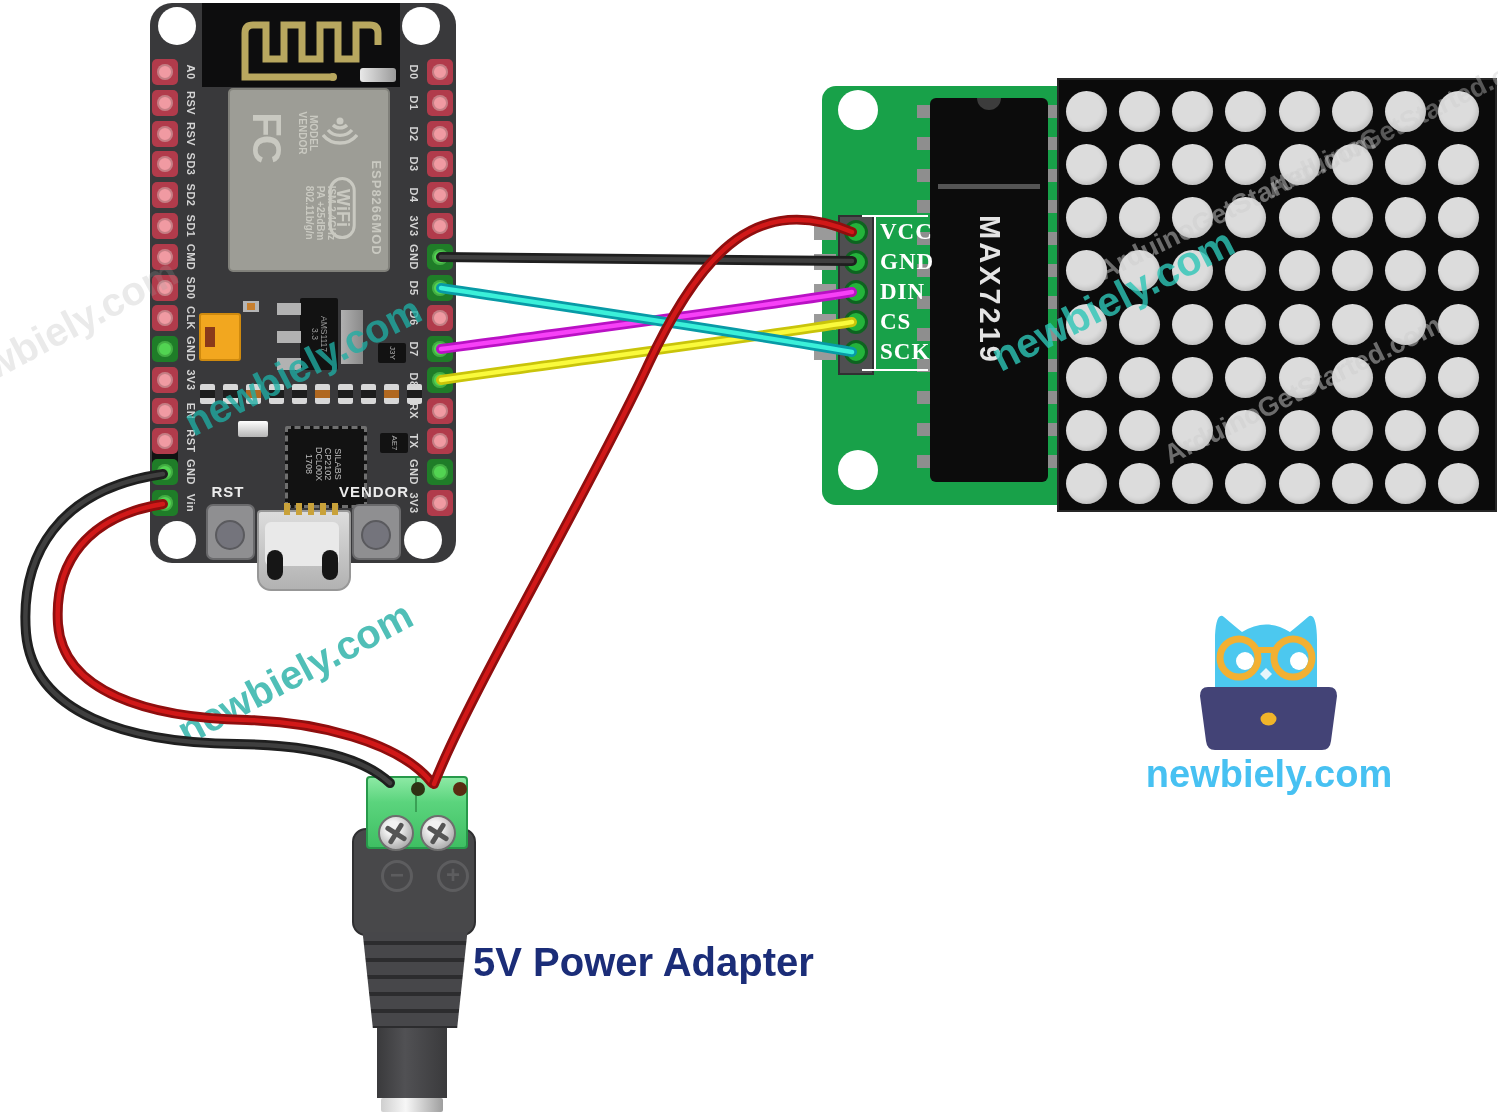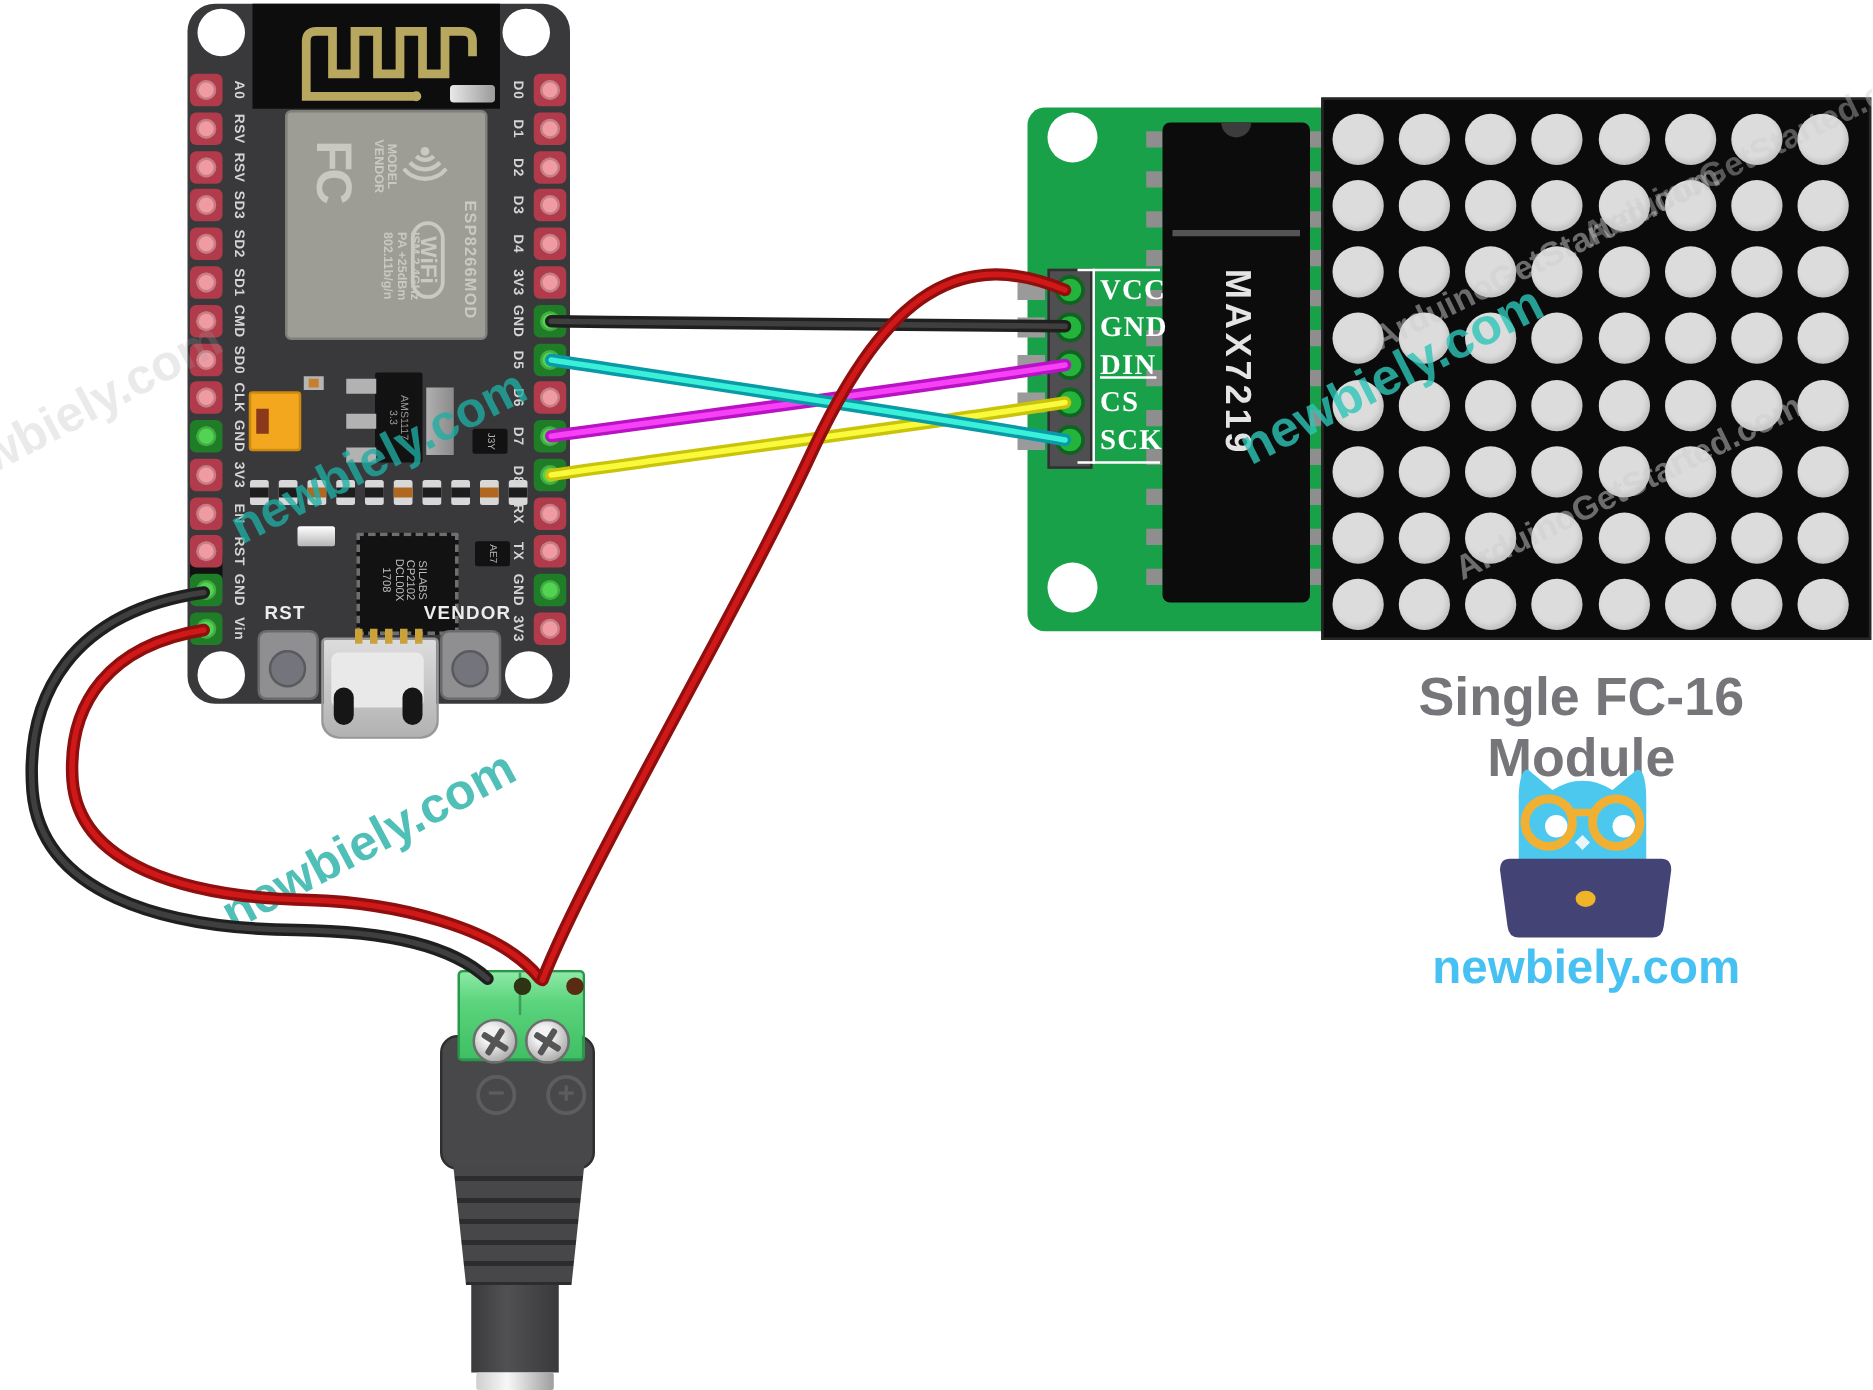--- a/index.html
+++ b/index.html
@@ -260,21 +260,21 @@
       <span id="max-label">MAX7219</span>
     </div>
   <div class="hdr-stub" style="top: 138px;"></div>
       <div class="hdr-hole" style="top: 134px;"></div>
       <span class="hdr-label" style="top: 146px;">VCC</span>
       <div class="hdr-stub" style="top: 168px;"></div>
       <div class="hdr-hole" style="top: 164px;"></div>
       <span class="hdr-label" style="top: 176px;">GND</span>
       <div class="hdr-stub" style="top: 198px;"></div>
       <div class="hdr-hole" style="top: 194px;"></div>
-      <span class="hdr-label" style="top: 206px; text-decoration: underline;">DIN</span>
+      <span class="hdr-label" style="top: 206px;">DIN</span>
       <div class="hdr-stub" style="top: 228px;"></div>
       <div class="hdr-hole" style="top: 224px;"></div>
       <span class="hdr-label" style="top: 236px;">CS</span>
       <div class="hdr-stub" style="top: 258px;"></div>
       <div class="hdr-hole" style="top: 254px;"></div>
       <span class="hdr-label" style="top: 266px;">SCK</span>
       <div class="chip-leg" style="left: 95px; top: 19px;"></div>
       <div class="chip-leg" style="left: 226px; top: 19px;"></div>
       <div class="chip-leg" style="left: 95px; top: 50.8px;"></div>
       <div class="chip-leg" style="left: 226px; top: 50.8px;"></div>
@@ -393,21 +393,21 @@
       <path d="M441,349 C580,330 730,311 852,292" stroke="#b911c4" stroke-width="10" fill="none" stroke-linecap="round"></path>
       <path d="M441,349 C580,330 730,311 852,292" stroke="#f741f7" stroke-width="4.5" fill="none" stroke-linecap="round"></path>
       <path d="M441,380 C580,360 730,341 852,322" stroke="#c9c40a" stroke-width="10" fill="none" stroke-linecap="round"></path>
       <path d="M441,380 C580,360 730,341 852,322" stroke="#fafa3c" stroke-width="4.5" fill="none" stroke-linecap="round"></path>
       <path d="M441,288 C580,309 730,331 852,352" stroke="#089aa6" stroke-width="10" fill="none" stroke-linecap="round"></path>
       <path d="M441,288 C580,309 730,331 852,352" stroke="#3bf0d9" stroke-width="4.5" fill="none" stroke-linecap="round"></path>
       <path d="M852,232 C760,193 703,247 648,365 C592,486 468,696 434,784" stroke="#8f0e0e" stroke-width="10" fill="none" stroke-linecap="round"></path>
       <path d="M852,232 C760,193 703,247 648,365 C592,486 468,696 434,784" stroke="#d11818" stroke-width="4.5" fill="none" stroke-linecap="round"></path>
     </svg>
 
-  <div id="module-title">Single FC-16 Module</div>
+  <div id="power-title">5V Power Adapter</div>
 
   <svg id="owl-logo" width="160" height="160" viewBox="0 0 160 160">
     <path d="M25,92 L25,40 C25,24 28,12 34,17 C40,22 47,28 52,32 C68,22 84,22 100,32 C105,28 112,22 118,17
              C124,12 127,24 127,40 L127,92 Z" fill="#4cc8ef"></path>
     <circle cx="55" cy="61" r="9" fill="#ffffff"></circle>
     <circle cx="109" cy="61" r="9" fill="#ffffff"></circle>
     <circle cx="49" cy="58" r="19" fill="none" stroke="#f2b032" stroke-width="7"></circle>
     <circle cx="103" cy="58" r="19" fill="none" stroke="#f2b032" stroke-width="7"></circle>
     <path d="M68,50 L84,50" stroke="#f2b032" stroke-width="6" fill="none"></path>
     <path d="M76,68 l6,6 l-6,6 l-6,-6 Z" fill="#e8f6fb"></path>

